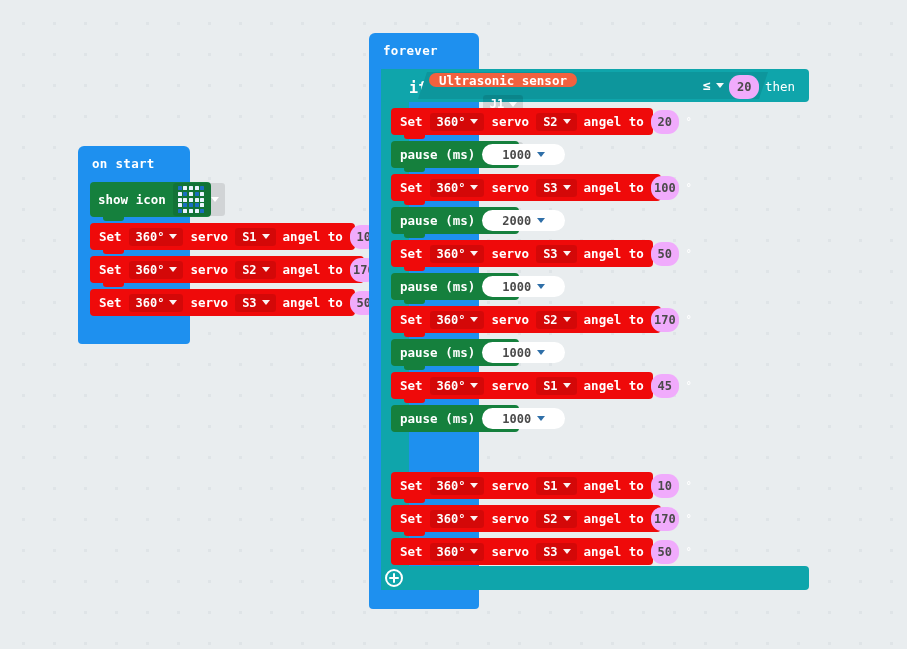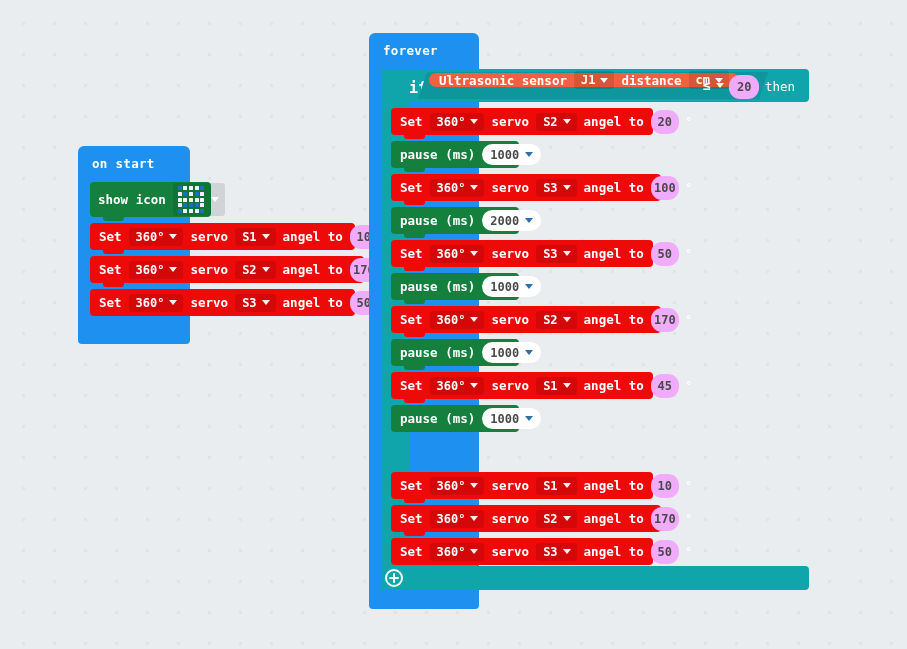--- a/index.html
+++ b/index.html
@@ -98,21 +98,21 @@
     font-size: 12px;
     font-weight: bold;
   }
 
   
   .numdd {
     display: inline-flex;
     align-items: center;
     gap: 6px;
     height: 21px;
-    padding: 0 8px;
+    padding: 0 20px;
     border-radius: 11px;
     background: #ffffff;
     color: #4a4a4a;
     font-size: 12px;
     font-weight: bold;
   }
   .numdd .tri {
     width: 0; height: 0;
     border-left: 4px solid transparent;
     border-right: 4px solid transparent;
@@ -281,21 +281,21 @@
 
   <div style="position:absolute; left:381px; top:69px; width:28px; height:521px; background:#0fa5ab;"></div>
 
   <div class="ifbar" style="left:381px; top:69px; width:428px; height:33px;">
     <span class="lbl" style="position:absolute; left:28px; top:10px; font-size:15px; font-weight:bold;">if</span>
     <span class="lbl" style="position:absolute; right:14px; top:10px; font-size:12.5px; font-weight:normal;">then</span>
   </div>
 
   <div class="boolwrap" style="left:418px; top:72px; width:350px; height:27px;"></div>
 
-  <div class="reporter" style="position:absolute; left:429px; top:73px; height:14px;">
+  <div class="reporter" style="position:absolute; left:429px; top:73px; height:14px;flex-direction:column;">
     <span>Ultrasonic sensor</span>
     <span class="dd">
       <span>J1</span>
       <span class="tri"></span>
     </span>
     <span>distance</span>
     <span class="dd">
       <span>cm</span>
       <span class="tri"></span>
     </span>

